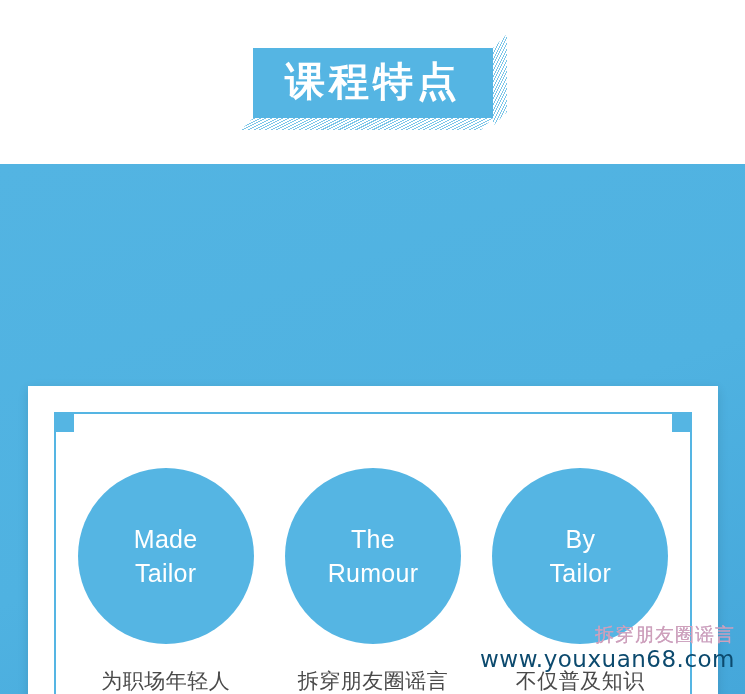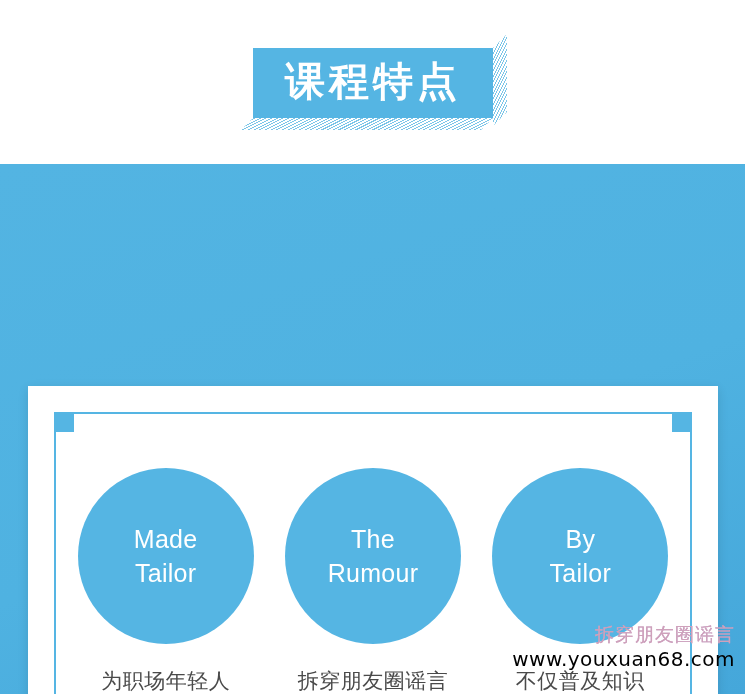--- a/index.html
+++ b/index.html
@@ -187,24 +187,24 @@
     font-size: 19px;
     line-height: 24px;
     font-family: "DejaVu Sans", "Liberation Sans", sans-serif;
     background: linear-gradient(90deg, #d8a0b6 0%, #c79ac0 50%, #b89ac8 100%);
     -webkit-background-clip: text;
     background-clip: text;
     color: #cfa1bb;
     letter-spacing: 1px;
   }
   .wm-url {
-    font-size: 20px;
+    font-size: 23px;
     line-height: 26px;
     font-family: "DejaVu Sans", "Liberation Sans", sans-serif;
-    color: #000000;
+    color: #0c4a6e;
     letter-spacing: 0.5px;
   }
 </style>
 </head>
 <body>
 
 <div class="banner-area">
   <div class="banner-wrap">
     <div class="banner-shadow-right"></div>
     <div class="banner-shadow-bottom"></div>

